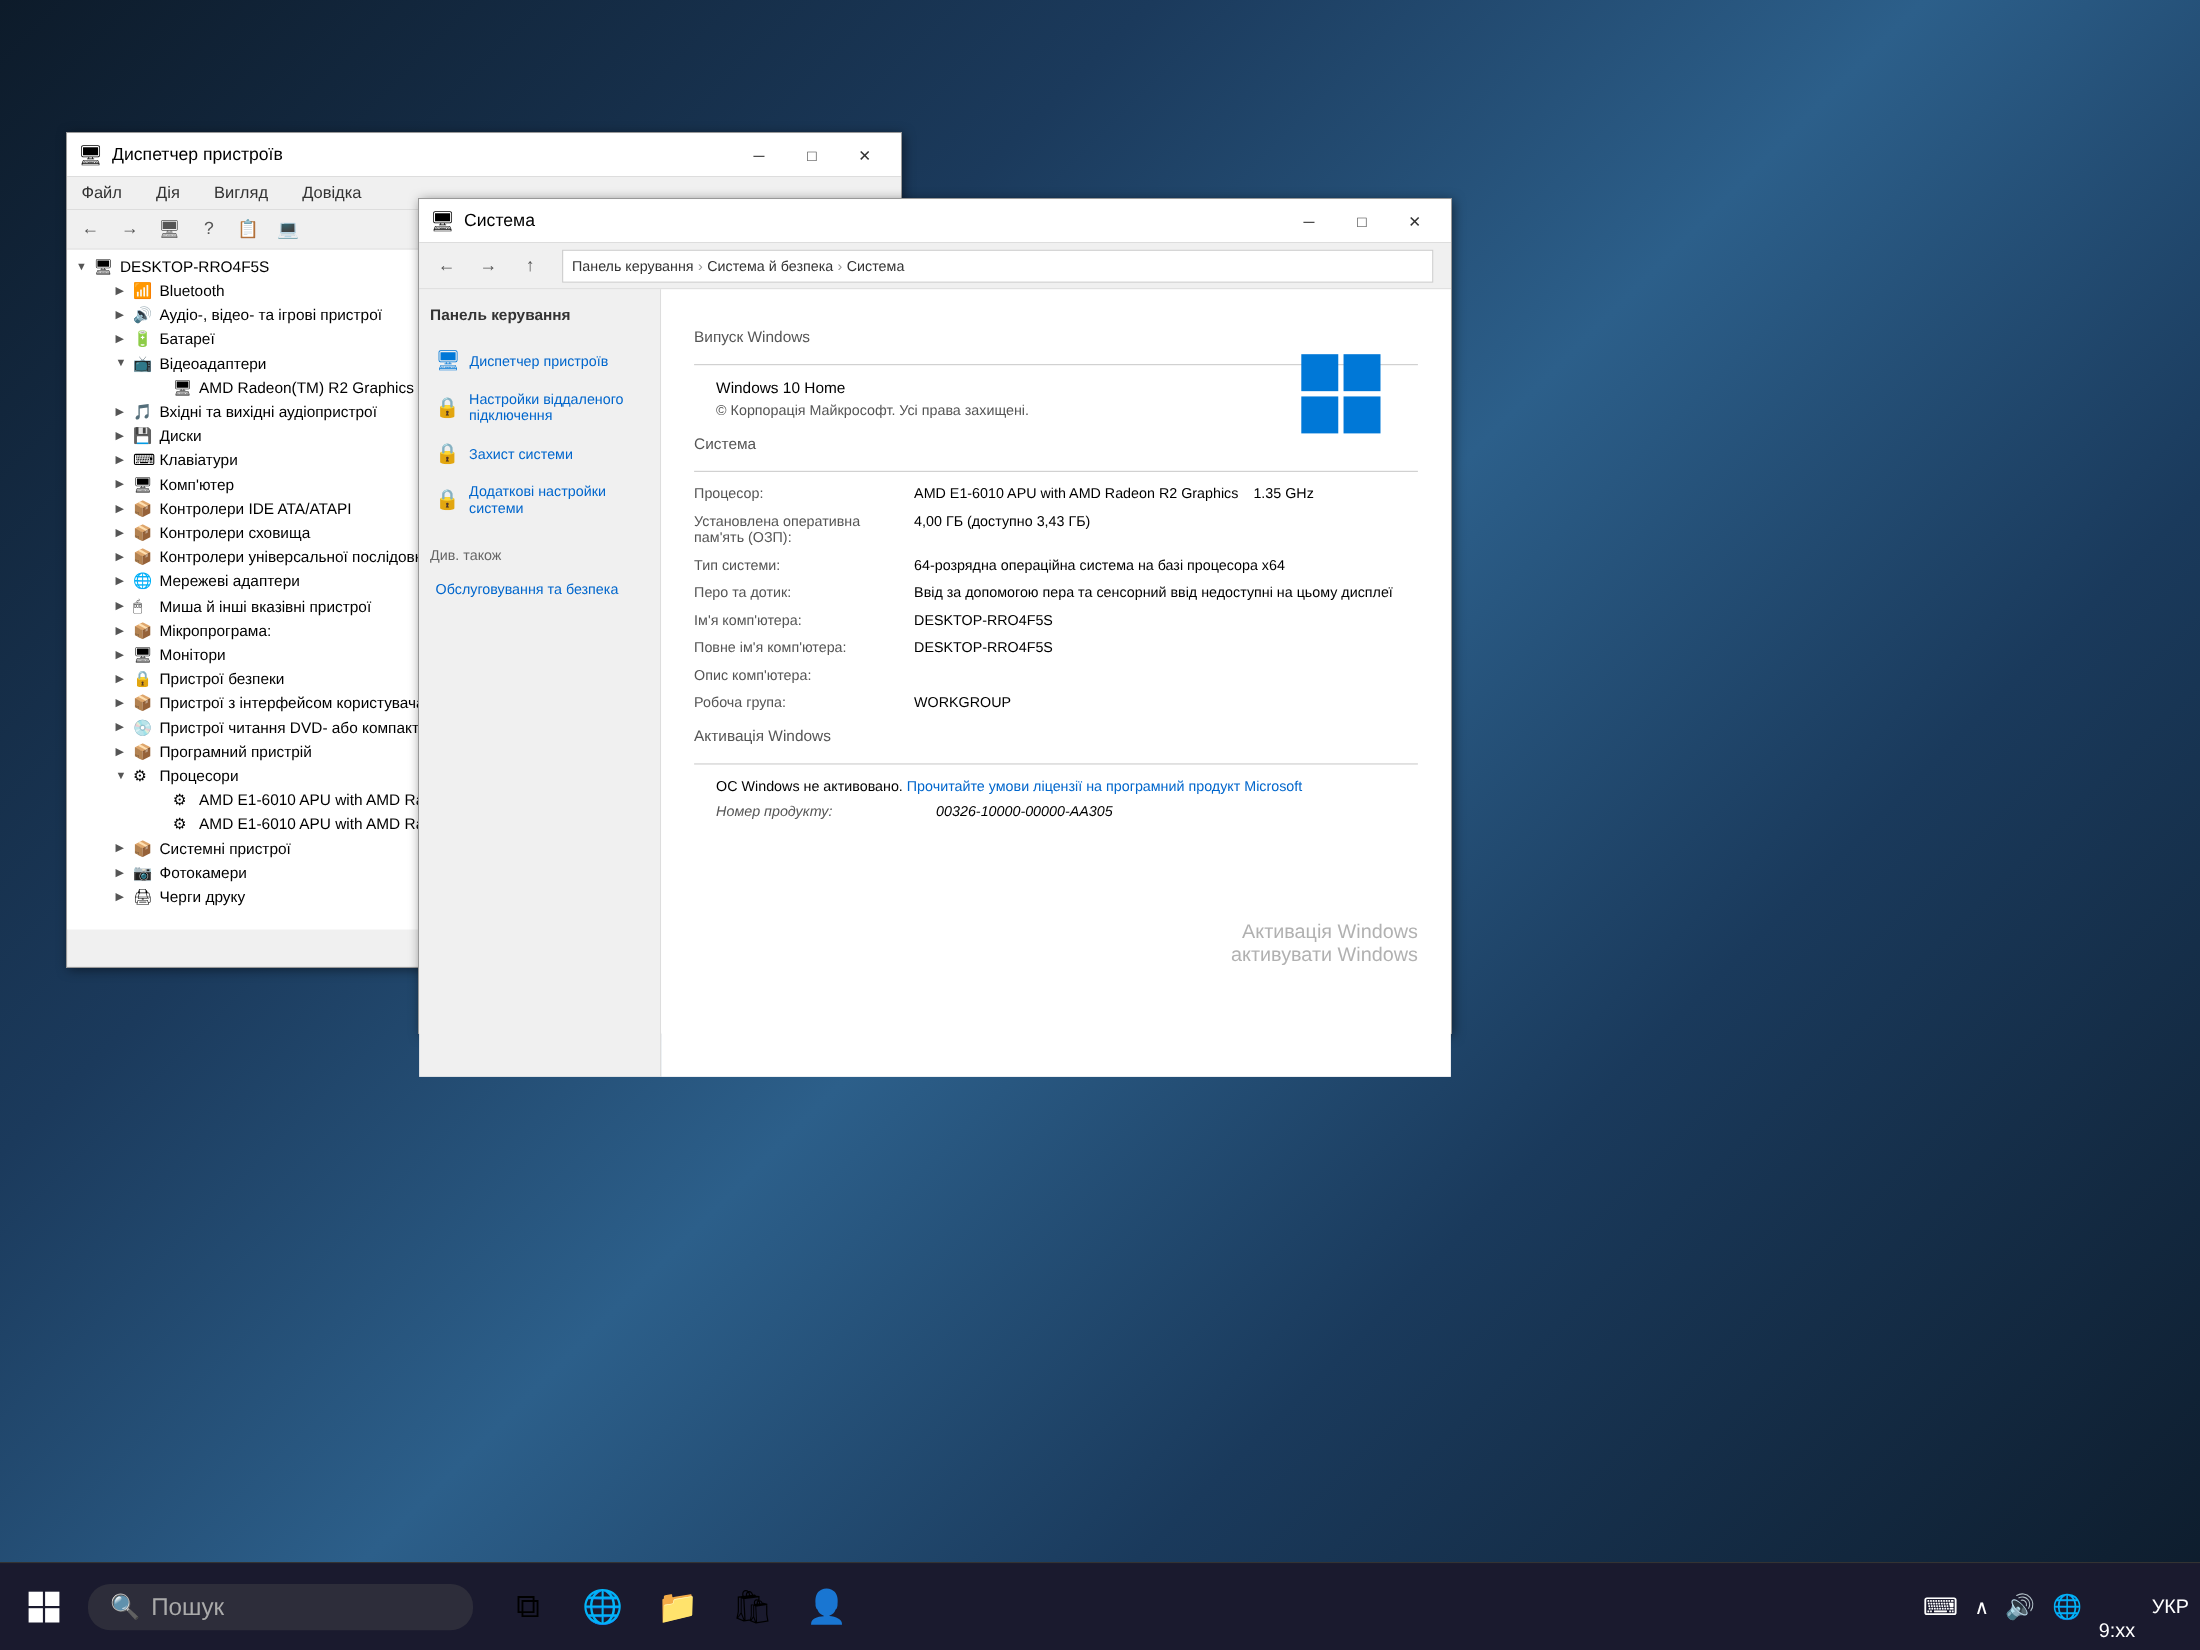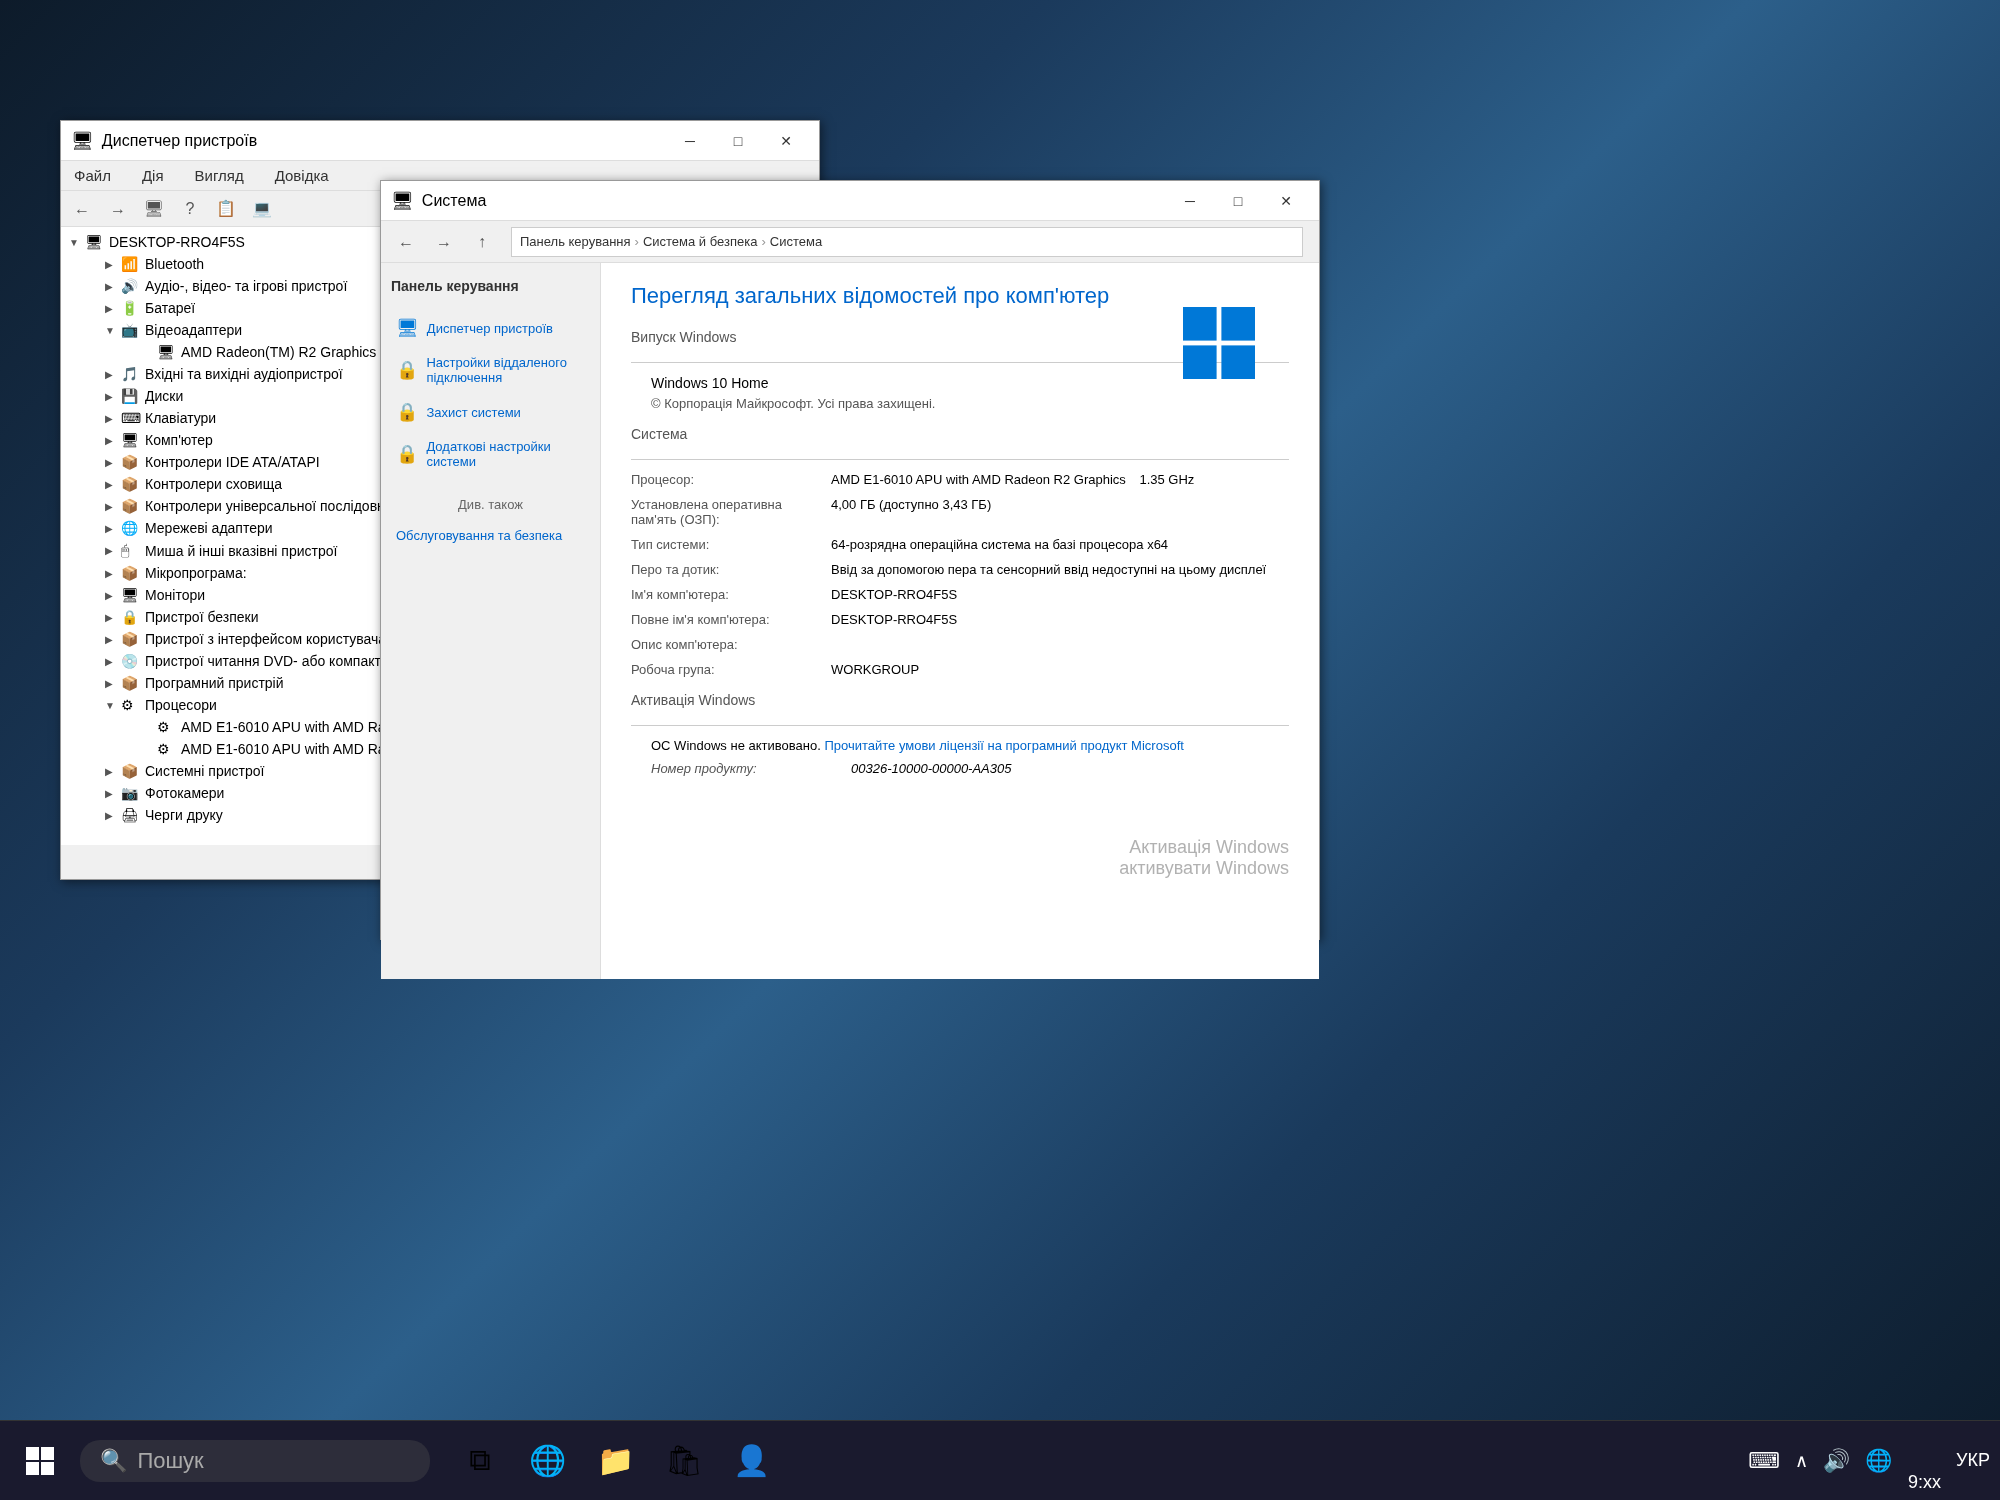--- a/index.html
+++ b/index.html
@@ -275,21 +275,20 @@
     }
     .sidebar-link-icon {
       font-size: 18px;
       color: #0078d7;
     }
     .sidebar-also {
       margin-top: 20px;
       font-size: 13px;
       color: #666;
       margin-bottom: 8px;
-      text-align: center;
     }
     .system-main {
       flex: 1;
       padding: 20px 30px;
       overflow-y: auto;
       background: white;
     }
     .system-main-title {
       font-size: 22px;
       color: #0066cc;
@@ -571,21 +570,20 @@
         <div style="position: relative;">
 
           <div class="windows-logo">
             <svg class="windows-logo-svg" viewBox="0 0 100 100" xmlns="http://www.w3.org/2000/svg">
               <rect x="5" y="5" width="42" height="42" fill="#0078d7"></rect>
               <rect x="53" y="5" width="42" height="42" fill="#0078d7"></rect>
               <rect x="5" y="53" width="42" height="42" fill="#0078d7"></rect>
               <rect x="53" y="53" width="42" height="42" fill="#0078d7"></rect>
             </svg>
           </div>
-          <div class="system-main-title">Перегляд загальних відомостей про комп'ютер</div>
           <div class="section-header">Випуск Windows</div>
           <div style="padding-left: 20px; margin-bottom: 5px;">
             <div style="font-size: 14px; margin-bottom: 5px;">Windows 10 Home</div>
             <div style="font-size: 13px; color: #555;">© Корпорація Майкрософт. Усі права захищені.</div>
           </div>
           <div class="section-header">Система</div>
           <div class="info-row">
             <div class="info-label">Процесор:</div>
             <div class="info-value">
               <span>AMD E1-6010 APU with AMD Radeon R2 Graphics</span>

